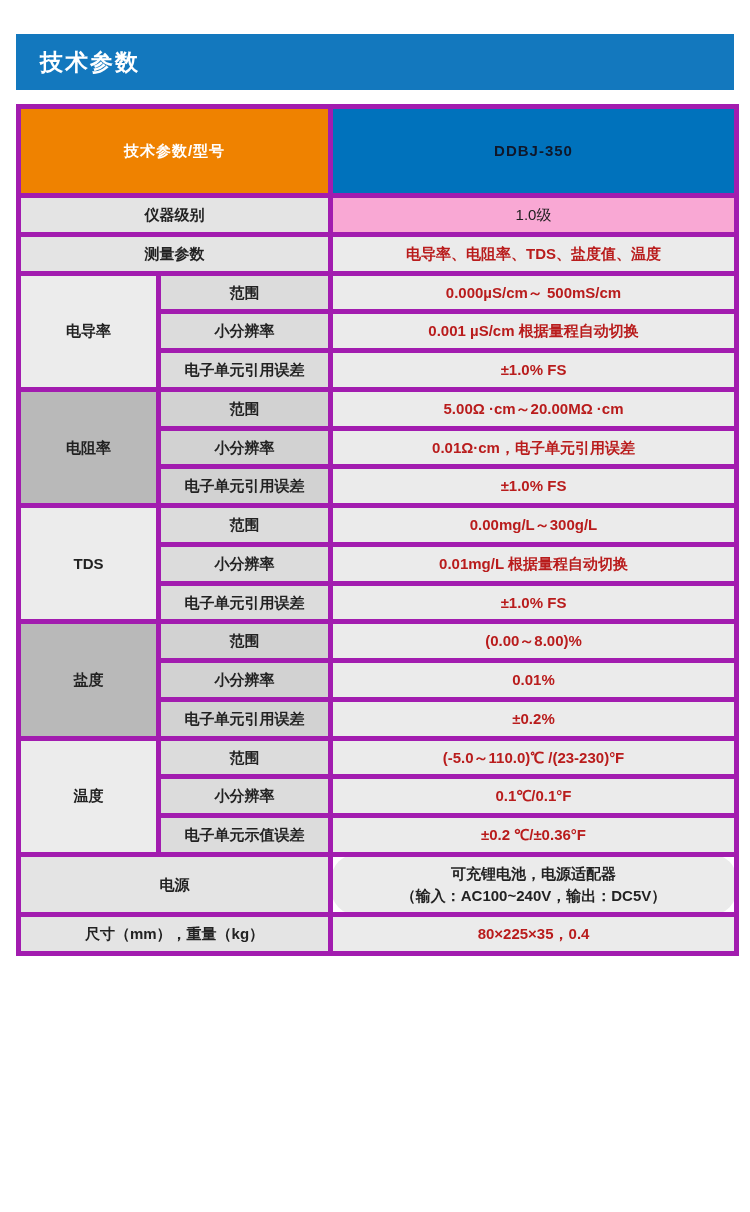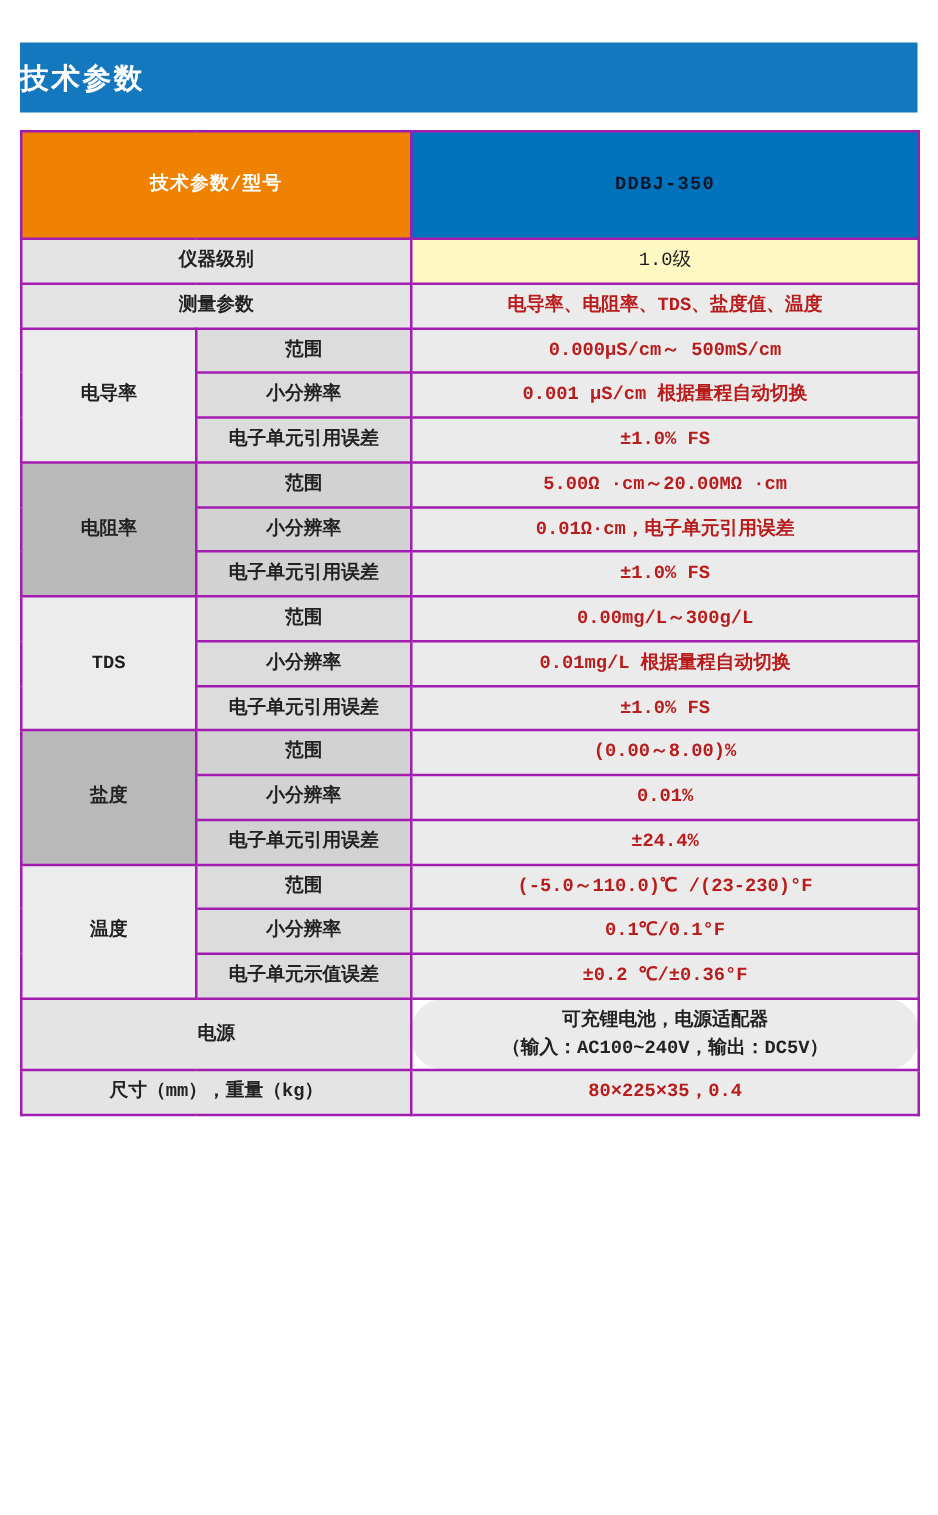--- a/index.html
+++ b/index.html
@@ -21,41 +21,41 @@
     padding: 0 16px;
     background: #ffffff;
   }
   .header-bar {
     margin-top: 34px;
     height: 56px;
     background: #1378be;
     display: flex;
     align-items: center;
     box-sizing: border-box;
+    padding-left: 24px;
   }
   .header-bar .title {
     color: #ffffff;
     font-size: 23px;
     font-weight: bold;
     letter-spacing: 2px;
   }
   table.spec {
     width: 718px;
     border-collapse: collapse;
     margin-top: 14px;
     table-layout: fixed;
   }
   table.spec td {
-    border: 2px solid #a21caf;
+    border: 5px solid #a21caf;
     text-align: center;
     vertical-align: middle;
     font-size: 15px;
     line-height: 1.45;
     padding: 6px 4px;
-    font-family: Liberation Mono, monospace;
   }
   
   .th-left {
     background: #ef8200;
     color: #ffffff;
     font-weight: bold;
     font-size: 19px;
     height: 72px;
     letter-spacing: 1px;
   }
@@ -94,21 +94,21 @@
     font-weight: bold;
     font-size: 15px;
   }
   .val {
     background: #ebebeb;
     font-weight: bold;
     font-size: 15.5px;
     color: #b91c1c;
   }
   .val-plain {
-    background: #fef9c3;
+    background: #f9a8d4;
     font-size: 15.5px;
     color: #1c1c1c;
   }
   .val-tall {
     background: #ebebeb;
     font-weight: bold;
     font-size: 16px;
     padding: 10px 4px;
     line-height: 2.1;
     border-radius: 26px;
@@ -194,21 +194,21 @@
         <td class="grp-dark" rowspan="3">盐度</td>
         <td class="sub-dark">范围</td>
         <td class="val">(0.00～8.00)%</td>
       </tr>
       <tr>
         <td class="sub-dark">小分辨率</td>
         <td class="val">0.01%</td>
       </tr>
       <tr>
         <td class="sub-dark">电子单元引用误差</td>
-        <td class="val">±24.4%</td>
+        <td class="val">±0.2%</td>
       </tr>
 
       <tr>
         <td class="grp-light" rowspan="3">温度</td>
         <td class="sub-light">范围</td>
         <td class="val">(-5.0～110.0)℃ /(23-230)°F</td>
       </tr>
       <tr>
         <td class="sub-light">小分辨率</td>
         <td class="val">0.1℃/0.1°F</td>

